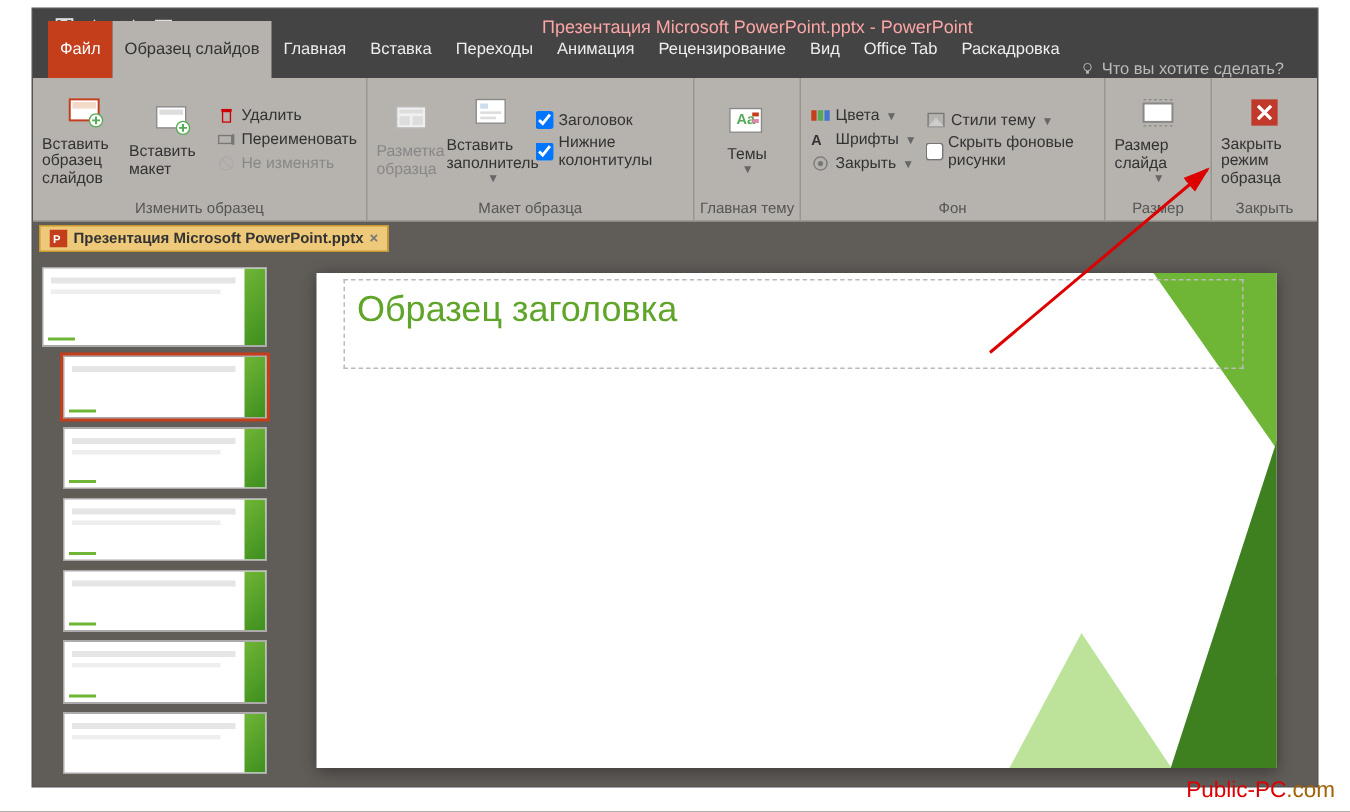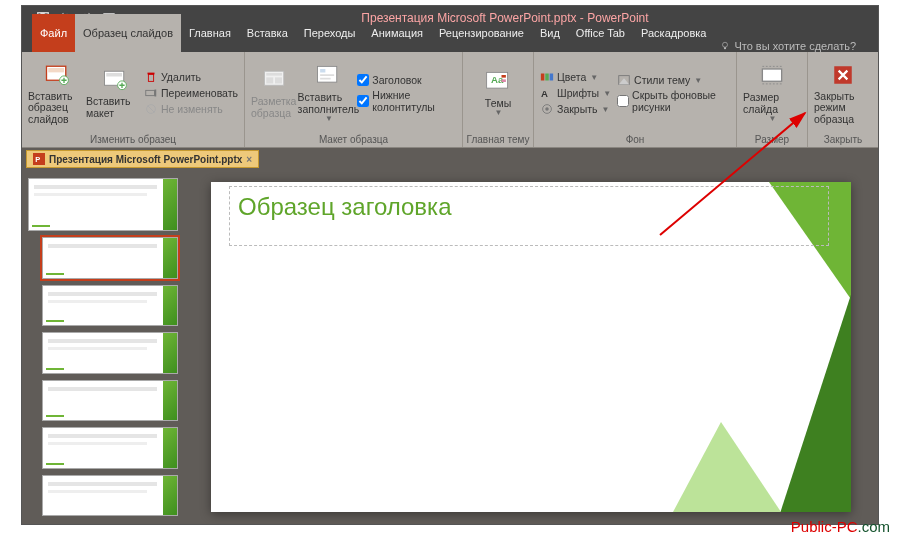--- a/index.html
+++ b/index.html
@@ -59,21 +59,21 @@
 .canvas-wrap { flex: 1; background: #605c58; position: relative; padding: 12px; display: flex; justify-content: center; align-items: flex-start; }
 .slide { width: 640px; height: 330px; background: #fff; box-shadow: 0 2px 10px rgba(0,0,0,.4); position: relative; overflow: hidden; }
 .slide .green-deco { position: absolute; right: -30px; top: -40px; width: 240px; height: 430px; }
 .title-box { position: absolute; left: 18px; top: 4px; width: 600px; height: 60px; border: 1px dashed #bbb; padding: 6px 8px; }
 .title-text { font-size: 24px; color: #5fa52a; font-weight: 400; }
 
 .arrow { position: absolute; left: 650px; top: 105px; pointer-events: none; }
 
 .watermark { position: absolute; right: 10px; bottom: 6px; font-size: 15px; font-weight: 500; font-family: Tahoma, sans-serif; }
 .watermark .r1 { color: #d00; }
-.watermark .r2 { color: #14532d; }
+.watermark .r2 { color: #a16207; }
 
 .drop { font-size: 8px; margin-left: 1px; color: #666; }
 </style>
 </head>
 <body>
 
 <div class="window">
 
   <div class="titlebar">
     <div class="qat">

